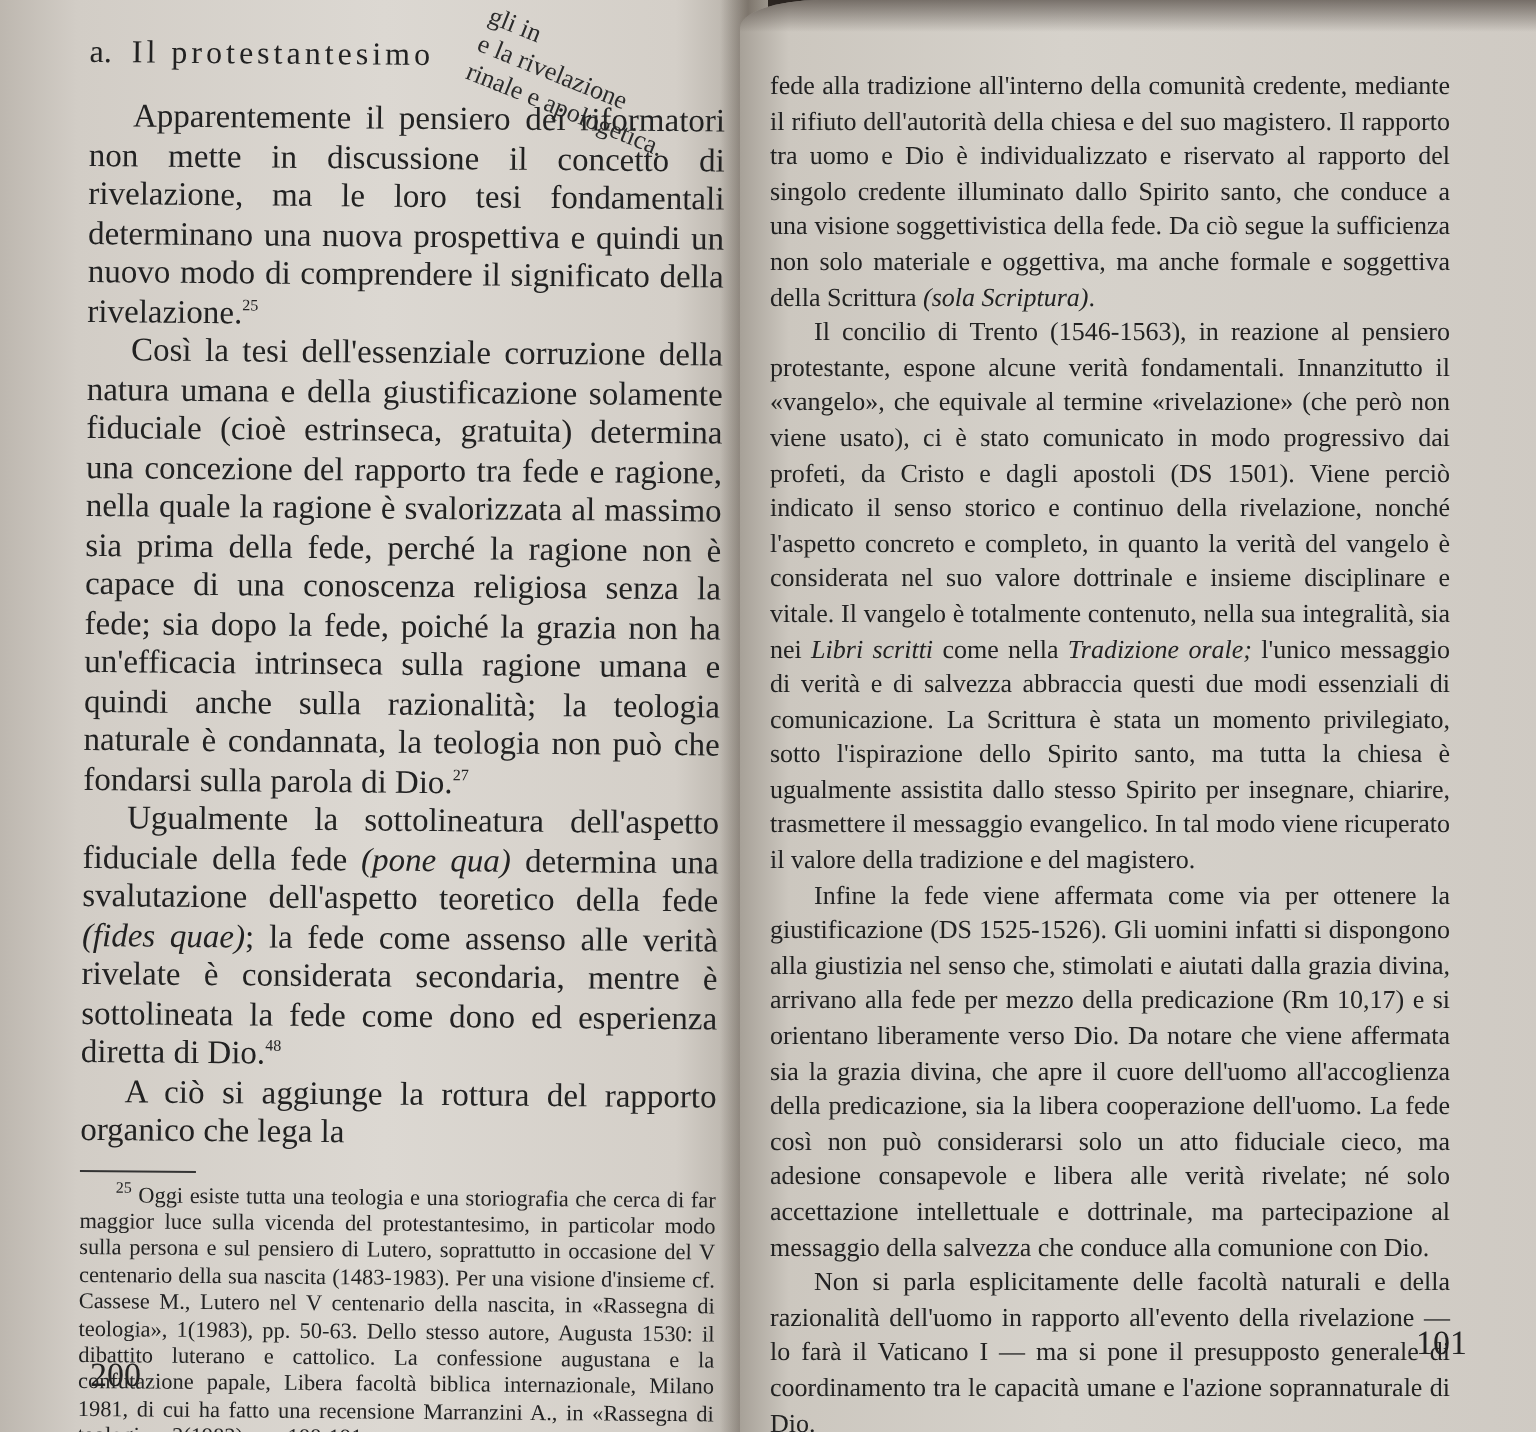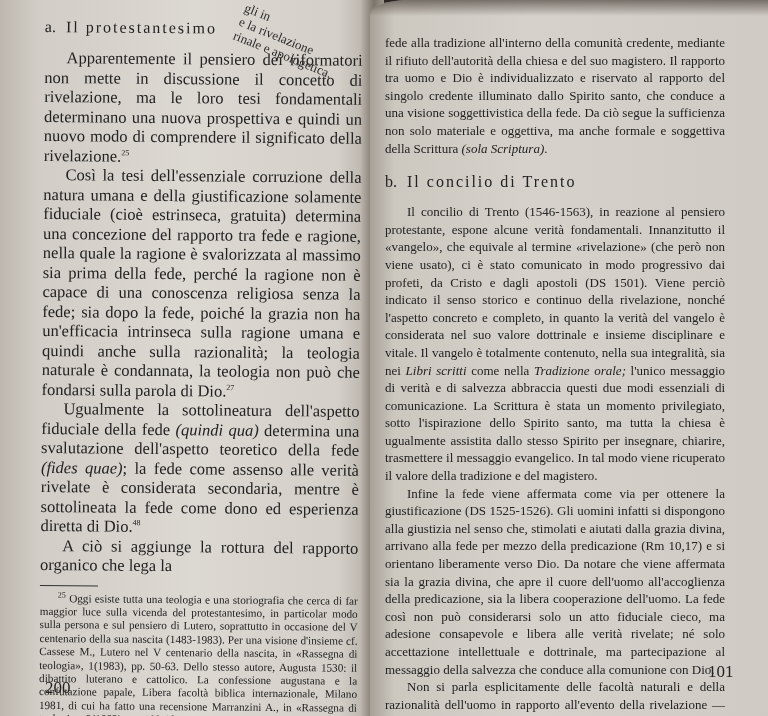--- a/index.html
+++ b/index.html
@@ -77,21 +77,21 @@
         <span>Il protestantesimo</span>
       </h2>
 
       <p class="body-text indent">
         <span>Apparentemente il pensiero dei riformatori non mette in discussione il concetto di rivelazione, ma le loro tesi fondamentali determinano una nuova prospettiva e quindi un nuovo modo di comprendere il significato della rivelazione.</span><sup>25</sup>
       </p>
       <p class="body-text indent">
         <span>Così la tesi dell'essenziale corruzione della natura umana e della giustificazione solamente fiduciale (cioè estrinseca, gratuita) determina una concezione del rapporto tra fede e ragione, nella quale la ragione è svalorizzata al massimo sia prima della fede, perché la ragione non è capace di una conoscenza religiosa senza la fede; sia dopo la fede, poiché la grazia non ha un'efficacia intrinseca sulla ragione umana e quindi anche sulla razionalità; la teologia naturale è condannata, la teologia non può che fondarsi sulla parola di Dio.</span><sup>27</sup>
       </p>
       <p class="body-text indent">
-        <span>Ugualmente la sottolineatura dell'aspetto fiduciale della fede </span><i>(quindi qua)</i><span> determina una svalutazione dell'aspetto teoretico della fede </span><i>(fides quae)</i><span>; la fede come assenso alle verità rivelate è considerata secondaria, mentre è sottolineata la fede come dono ed esperienza diretta di Dio.</span><sup>48</sup>
+        <span>Ugualmente la sottolineatura dell'aspetto fiduciale della fede </span><i>(pone qua)</i><span> determina una svalutazione dell'aspetto teoretico della fede </span><i>(fides quae)</i><span>; la fede come assenso alle verità rivelate è considerata secondaria, mentre è sottolineata la fede come dono ed esperienza diretta di Dio.</span><sup>48</sup>
       </p>
       <p class="body-text indent">
         <span>A ciò si aggiunge la rottura del rapporto organico che lega la</span>
       </p>
 
       <div class="fn-rule"></div>
 
       <p class="footnote">
         <sup>25</sup>
         <span>Oggi esiste tutta una teologia e una storiografia che cerca di far maggior luce sulla vicenda del protestantesimo, in particolar modo sulla persona e sul pensiero di Lutero, soprattutto in occasione del V centenario della sua nascita (1483-1983). Per una visione d'insieme cf. Cassese M., Lutero nel V centenario della nascita, in «Rassegna di teologia», 1(1983), pp. 50-63. Dello stesso autore, Augusta 1530: il dibattito luterano e cattolico. La confessione augustana e la confutazione papale, Libera facoltà biblica internazionale, Milano 1981, di cui ha fatto una recensione Marranzini A., in «Rassegna di teologia», 2(1982), pp. 188-191.</span>
@@ -103,24 +103,20 @@
   </div>
 
   <div class="gutter"></div>
 
   <div class="page page-right">
     <div class="col right-col">
       <p class="body-text">
         <span>fede alla tradizione all'interno della comunità credente, mediante il rifiuto dell'autorità della chiesa e del suo magistero. Il rapporto tra uomo e Dio è individualizzato e riservato al rapporto del singolo credente illuminato dallo Spirito santo, che conduce a una visione soggettivistica della fede. Da ciò segue la sufficienza non solo materiale e oggettiva, ma anche formale e soggettiva della Scrittura </span><i>(sola Scriptura)</i><span>.</span>
       </p>
 
-      <h2 class="section-title" style="margin-top:16px;">
-        <span class="letter">b.</span>
-        <span>Il concilio di Trento</span>
-      </h2>
 
       <p class="body-text indent">
         <span>Il concilio di Trento (1546-1563), in reazione al pensiero protestante, espone alcune verità fondamentali. Innanzitutto il «vangelo», che equivale al termine «rivelazione» (che però non viene usato), ci è stato comunicato in modo progressivo dai profeti, da Cristo e dagli apostoli (DS 1501). Viene perciò indicato il senso storico e continuo della rivelazione, nonché l'aspetto concreto e completo, in quanto la verità del vangelo è considerata nel suo valore dottrinale e insieme disciplinare e vitale. Il vangelo è totalmente contenuto, nella sua integralità, sia nei </span><i>Libri scritti</i><span> come nella </span><i>Tradizione orale;</i><span> l'unico messaggio di verità e di salvezza abbraccia questi due modi essenziali di comunicazione. La Scrittura è stata un momento privilegiato, sotto l'ispirazione dello Spirito santo, ma tutta la chiesa è ugualmente assistita dallo stesso Spirito per insegnare, chiarire, trasmettere il messaggio evangelico. In tal modo viene ricuperato il valore della tradizione e del magistero.</span>
       </p>
       <p class="body-text indent">
         <span>Infine la fede viene affermata come via per ottenere la giustificazione (DS 1525-1526). Gli uomini infatti si dispongono alla giustizia nel senso che, stimolati e aiutati dalla grazia divina, arrivano alla fede per mezzo della predicazione (Rm 10,17) e si orientano liberamente verso Dio. Da notare che viene affermata sia la grazia divina, che apre il cuore dell'uomo all'accoglienza della predicazione, sia la libera cooperazione dell'uomo. La fede così non può considerarsi solo un atto fiduciale cieco, ma adesione consapevole e libera alle verità rivelate; né solo accettazione intellettuale e dottrinale, ma partecipazione al messaggio della salvezza che conduce alla comunione con Dio.</span>
       </p>
       <p class="body-text indent">
         <span>Non si parla esplicitamente delle facoltà naturali e della razionalità dell'uomo in rapporto all'evento della rivelazione — lo farà il Vaticano I — ma si pone il presupposto generale di coordinamento tra le capacità umane e l'azione soprannaturale di Dio.</span>
       </p>

